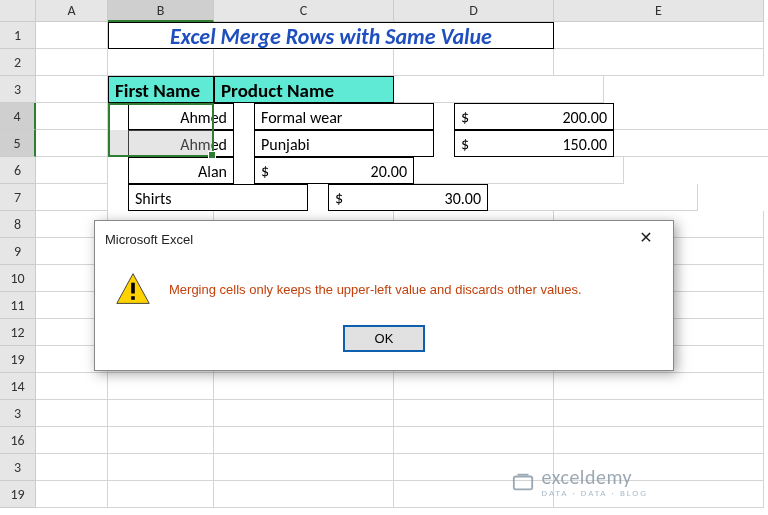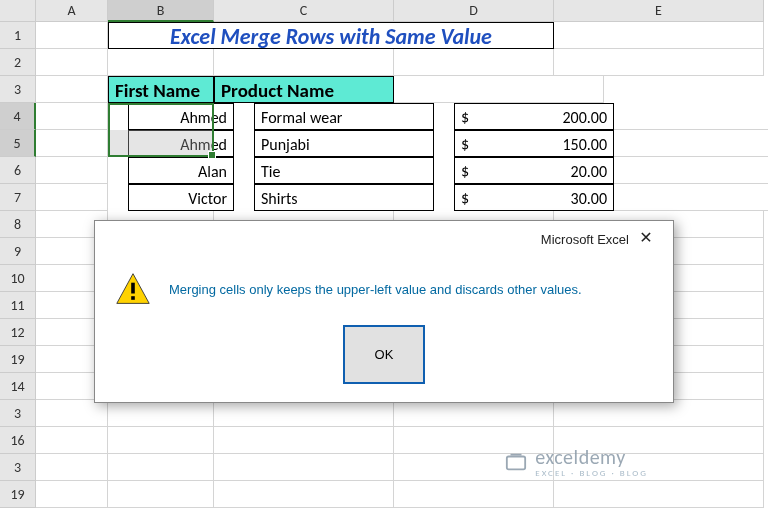--- a/index.html
+++ b/index.html
@@ -121,61 +121,61 @@
     position: absolute;
     top: 220px; left: 94px;
     width: 580px;
     background: #fff;
     border: 1px solid #888;
     box-shadow: 3px 3px 12px rgba(0,0,0,0.35);
     font-family: "Segoe UI", Arial, sans-serif;
   }
   .dlg-title {
     display: flex;
-    justify-content: flex-end;
+    justify-content: space-between;
     align-items: center;
     padding: 6px 10px;
     font-size: 13px;
     color: #222;
   }
   .dlg-close {
     width: 34px; height: 24px;
     text-align: center;
     font-size: 16px;
     line-height: 22px;
     cursor: pointer;
   }
   .dlg-body {
     display: flex;
     align-items: center;
     padding: 14px 20px 10px 20px;
     gap: 18px;
   }
   .warn-icon svg { width: 36px; height: 36px; display:block; }
-  .dlg-msg { font-size: 13px; color: #0369a1; }
+  .dlg-msg { font-size: 13px; color: #c2410c; }
   .dlg-buttons {
     display: flex;
     justify-content: center;
     gap: 14px;
     padding: 8px 0 18px 0;
   }
   .dlg-btn {
     min-width: 82px;
-    padding: 20px 14px;
+    padding: 4px 14px;
     font-size: 13px;
     background: #e1e1e1;
     border: 1px solid #999;
     cursor: pointer;
     font-family: inherit;
   }
   .dlg-btn.primary { border: 2px solid #0f5fb0; }
   
   .watermark {
     position: absolute;
-    bottom: 37px; right: 120px;
+    bottom: 17px; right: 120px;
     display: flex; align-items: center; gap: 8px;
     color: #8a9aa8; font-size: 20px;
     letter-spacing: .5px;
     opacity: .85;
   }
   .watermark .sub { font-size: 9px; letter-spacing: 2px; display:block; color:#9bb0c0; margin-top:-2px;}
   .wm-icon { width:22px; height:22px; }
 </style>
 </head>
 <body>
@@ -247,30 +247,28 @@
       <div class="cell dcell wC">Punjabi</div>
       <div class="cell dcell wD price">
           <span>$</span>
           <span>150.00</span>
         </div>
       <div class="cell wE"></div>
     </div>
     <div class="row">
       <div class="cell wA"></div>
       <div class="cell dcell wB center">Alan</div>
-      <div class="cell dcell wC">Tie</div>
       <div class="cell dcell wD price">
           <span>$</span>
           <span>20.00</span>
         </div>
       <div class="cell wE"></div>
     </div>
     <div class="row">
       <div class="cell wA"></div>
-      <div class="cell dcell wB center">Victor</div>
       <div class="cell dcell wC">Shirts</div>
       <div class="cell dcell wD price">
           <span>$</span>
           <span>30.00</span>
         </div>
       <div class="cell wE"></div>
     </div>
 
     <div class="row">
         <div class="cell wA"></div>
@@ -377,15 +375,15 @@
 
 <div class="watermark">
   <span class="wm-icon">
     <svg viewBox="0 0 24 24">
         <rect x="2" y="6" width="20" height="14" rx="2" fill="none" stroke="#8a9aa8" stroke-width="2"></rect>
         <path d="M6 4 L18 4" stroke="#8a9aa8" stroke-width="2"></path>
       </svg>
   </span>
   <span>
     <span>exceldemy</span>
-    <span class="sub">EXCEL · BLOG · BLOG</span>
+    <span class="sub">DATA · DATA · BLOG</span>
   </span>
 </div>
 
 </body></html>

